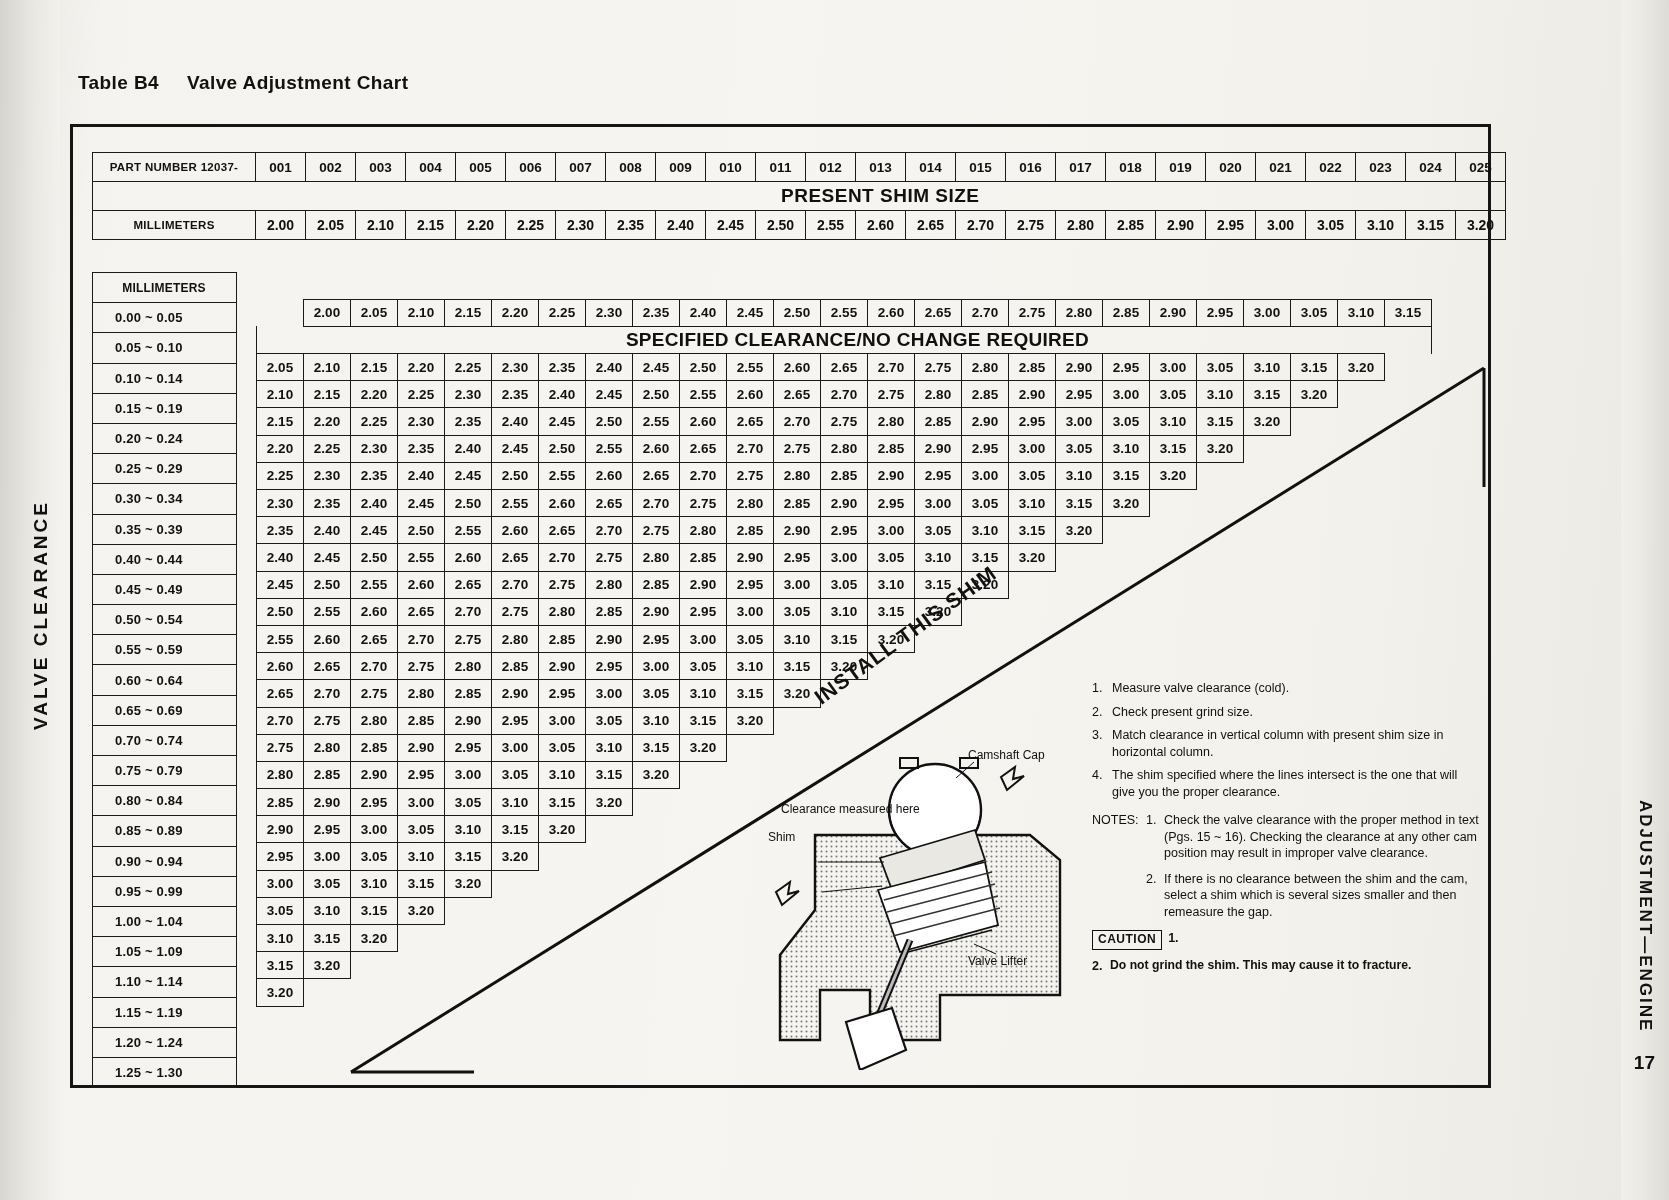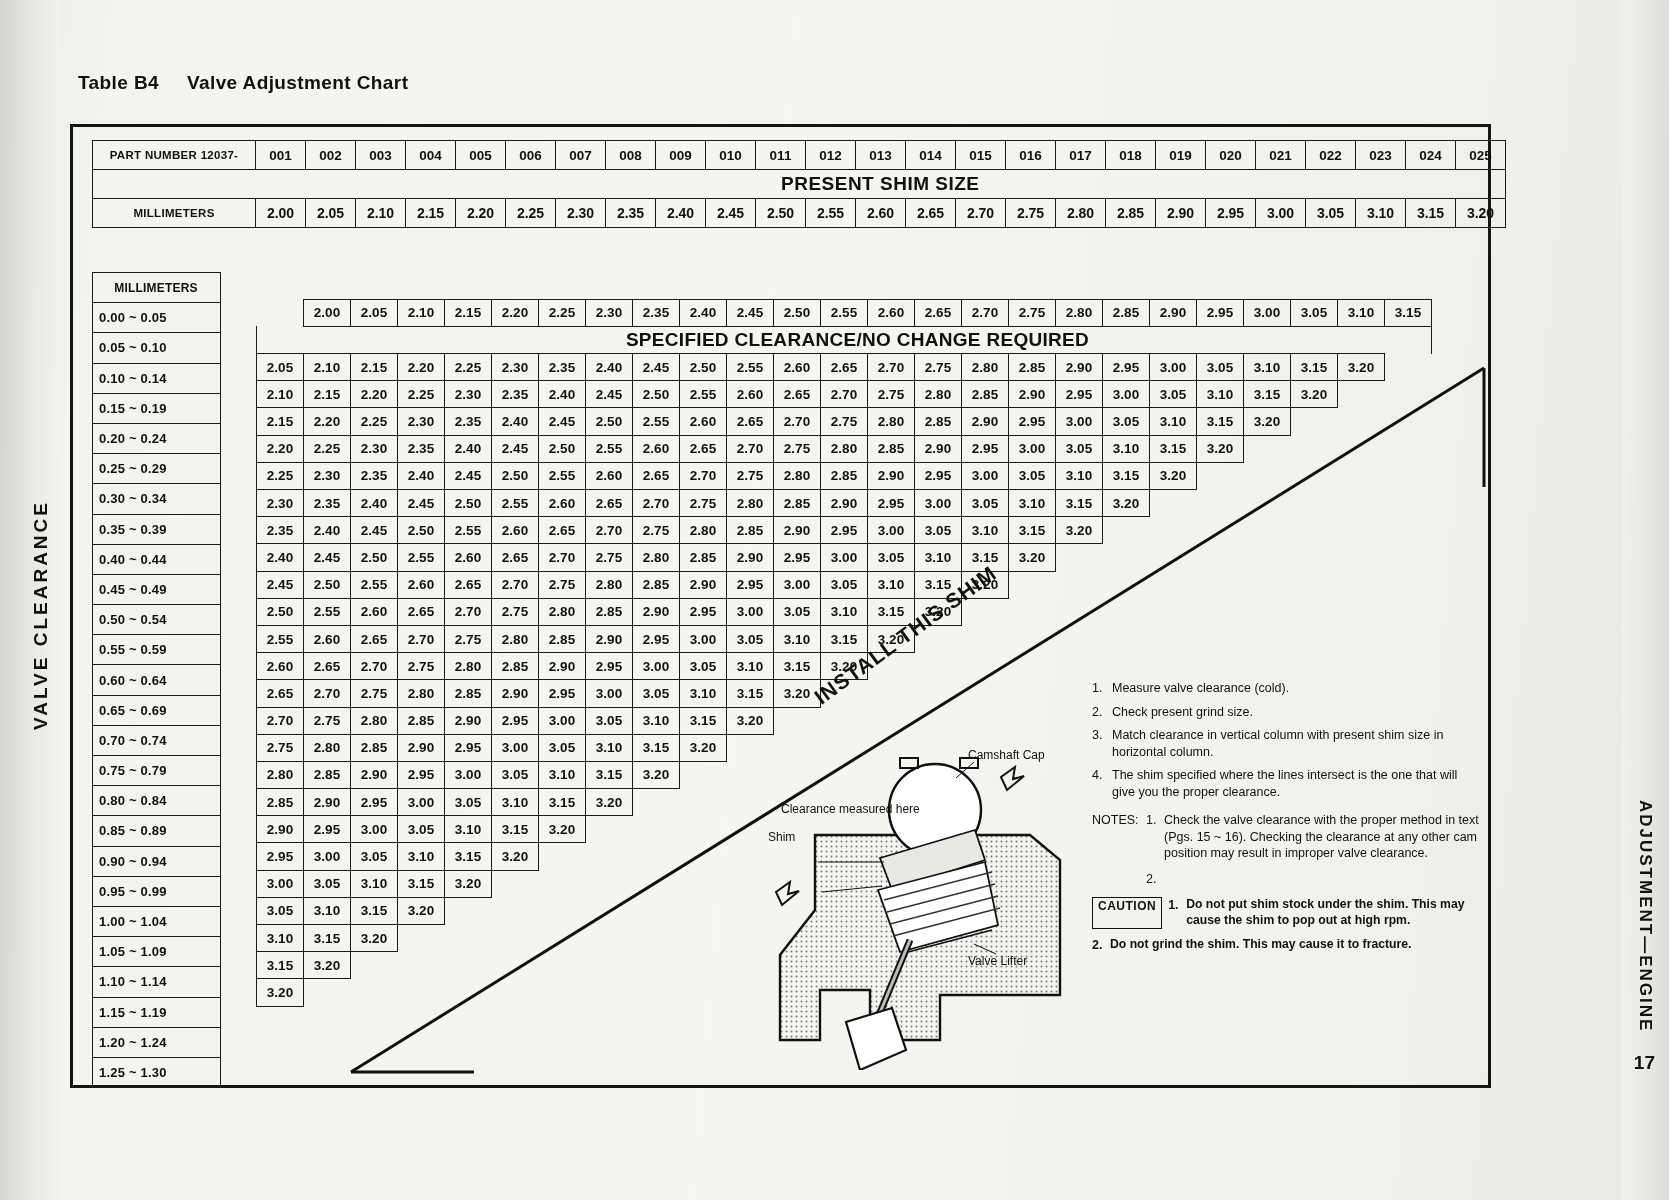--- a/index.html
+++ b/index.html
@@ -49,21 +49,21 @@
   }
 
   .frame{
     position:absolute;left:70px;top:124px;width:1415px;height:958px;
     border:3px solid #151515;
     background:transparent;
   }
 
   
   .hdr{
-    position:absolute;left:92px;top:140px;
+    position:absolute;left:92px;top:152px;
     border-collapse:collapse;
   }
   .hdr td{
     border:1.6px solid #1a1a1a;
     font-size:13.5px;text-align:center;
     height:26px;
     font-weight:bold;
     background:transparent;
   }
   .hdr td.lbl{width:160px;font-size:11.5px;letter-spacing:.3px;}
@@ -78,21 +78,21 @@
 
   
   .clr{
     position:absolute;left:92px;top:272px;
     border-collapse:collapse;
   }
   .clr td{
     border:1.6px solid #1a1a1a;
     width:120px;height:27.2px;
     font-size:13px;font-weight:bold;
-    padding-left:6px;
+    padding-left:22px;
     letter-spacing:.2px;
   }
   .clr td.head{text-align:center;padding-left:0;font-size:12px;}
 
   
   .grid{
     position:absolute;left:256px;top:272px;
     border-collapse:collapse;
   }
   .grid td{
@@ -1097,25 +1097,25 @@
 
   <div class="blk">
     <div class="li">
       <div class="n blkhead" style="width:54px;flex:0 0 54px;">NOTES:</div>
       <div class="n" style="width:18px;flex:0 0 18px;">1.</div>
       <div class="t">Check the valve clearance with the proper method in text (Pgs. 15 ~ 16). Checking the clearance at any other cam position may result in improper valve clearance.</div>
     </div>
     <div class="li" style="margin-top:9px;">
       <div class="n" style="width:54px;flex:0 0 54px;"></div>
       <div class="n" style="width:18px;flex:0 0 18px;">2.</div>
+      <div class="t">If there is no clearance between the shim and the cam, select a shim which is several sizes smaller and then remeasure the gap.</div>
     </div>
   </div>
 
   <div class="cautline">
     <div class="caution">CAUTION</div>
     <div class="n" style="width:18px;flex:0 0 18px;font-weight:bold;">1.</div>
-    <div class="t">Do not put shim stock under the shim. This may cause the shim to pop out at high rpm.</div>
   </div>
   <div class="cautline" style="margin-top:8px;">
     <div class="n" style="width:18px;flex:0 0 18px;font-weight:bold;">2.</div>
     <div class="t">Do not grind the shim. This may cause it to fracture.</div>
   </div>
 </div>
 
 </body></html>

